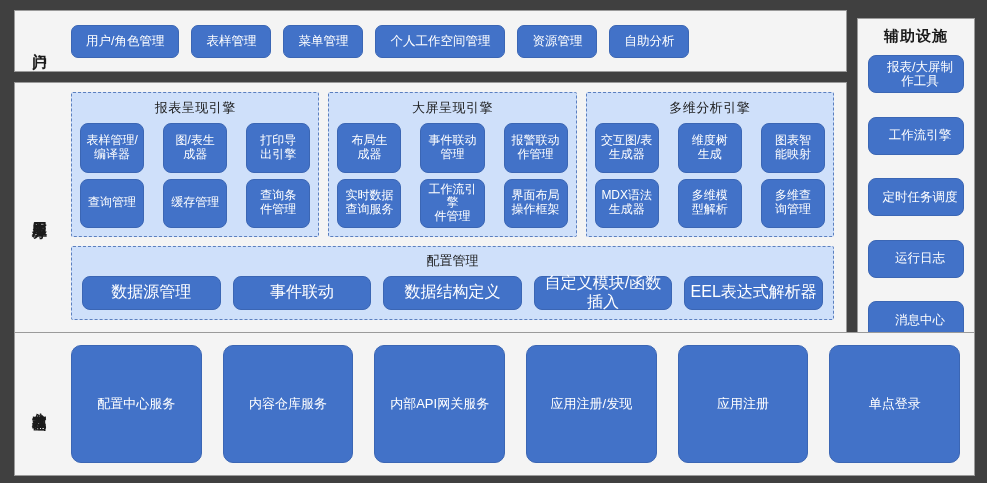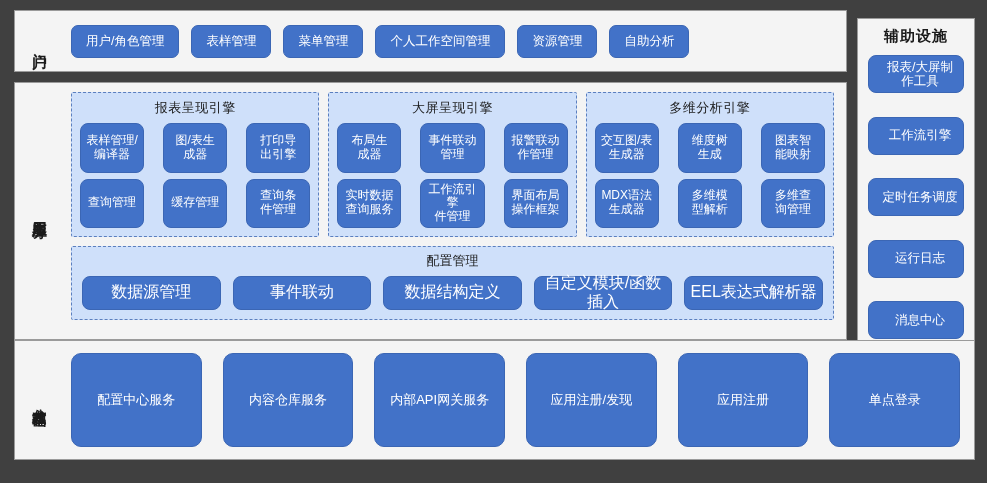--- a/index.html
+++ b/index.html
@@ -149,21 +149,21 @@
   #aux-list {
     position: absolute;
     left: 10px; right: 10px; top: 36px; bottom: 8px;
     display: flex;
     flex-direction: column;
     justify-content: space-between;
   }
   #aux-list .btn { height: 38px; font-size: 12.5px; border-radius: 8px; padding-left: 12px; }
 
   
-  #dist-panel { left: 14px; top: 340px; width: 961px; height: 120px; }
+  #dist-panel { left: 14px; top: 332px; width: 961px; height: 144px; }
   #dist-row {
     position: absolute;
     left: 56px; right: 14px; top: 12px; bottom: 12px;
     display: flex;
     align-items: stretch;
     gap: 21px;
   }
   #dist-row .btn { flex: 1 1 0; font-size: 13px; border-radius: 10px; }
 </style>
 </head>

